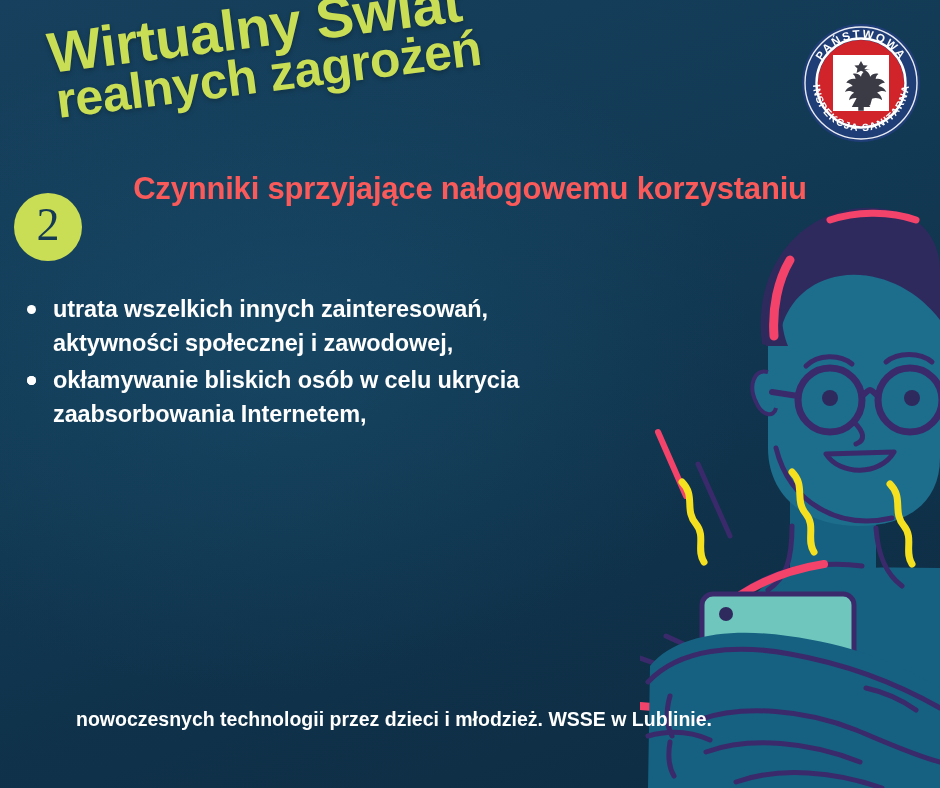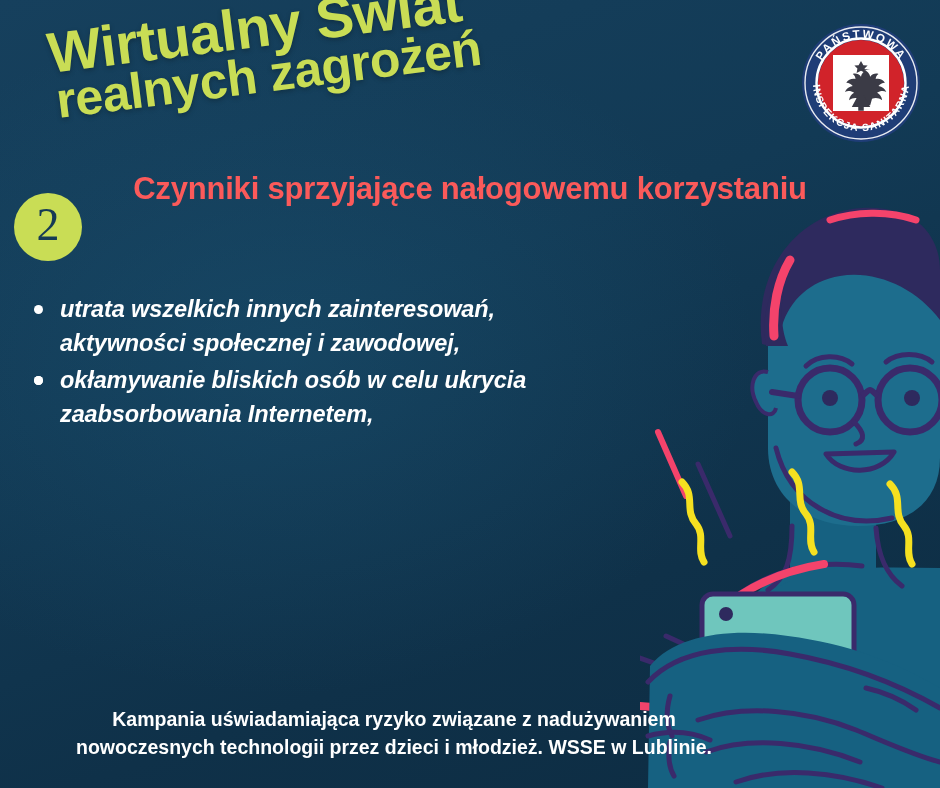--- a/index.html
+++ b/index.html
@@ -80,23 +80,22 @@
     color: #fb5a5a;
     font-size: 31px;
     font-weight: 700;
     line-height: 1.38;
     letter-spacing: -.2px;
   }
   #subtitle .sub-l1 { display: block; }
   #subtitle .sub-l2 { display: block; }
   
   #bullets {
-    position: absolute; left: 28px; top: 292px;
+    position: absolute; left: 21px; top: 292px;
     width: 700px;
-    font-style: italic;
   }
   .bullet-row {
     position: relative;
     padding-left: 32px;
     margin-bottom: 2px;
   }
   .bullet-dot {
     position: absolute; left: 6px; top: 13px;
     width: 9px; height: 9px;
     border-radius: 50%;
@@ -362,17 +361,16 @@
       <span class="bullet-dot"></span>
     </div>
     <div class="bullet-row">
       <span class="bullet-dot"></span>
       <span class="bullet-text">okłamywanie bliskich osób w celu ukrycia
 zaabsorbowania Internetem,</span>
     </div>
   </div>
 
   <div id="footer">
-    <span class="foot-l1">Kampania uświadamiająca ryzyko związane z nadużywaniem</span>
     <span class="foot-l2">nowoczesnych technologii przez dzieci i młodzież. WSSE w Lublinie.</span>
   </div>
 
 </div>
 
 </body></html>

